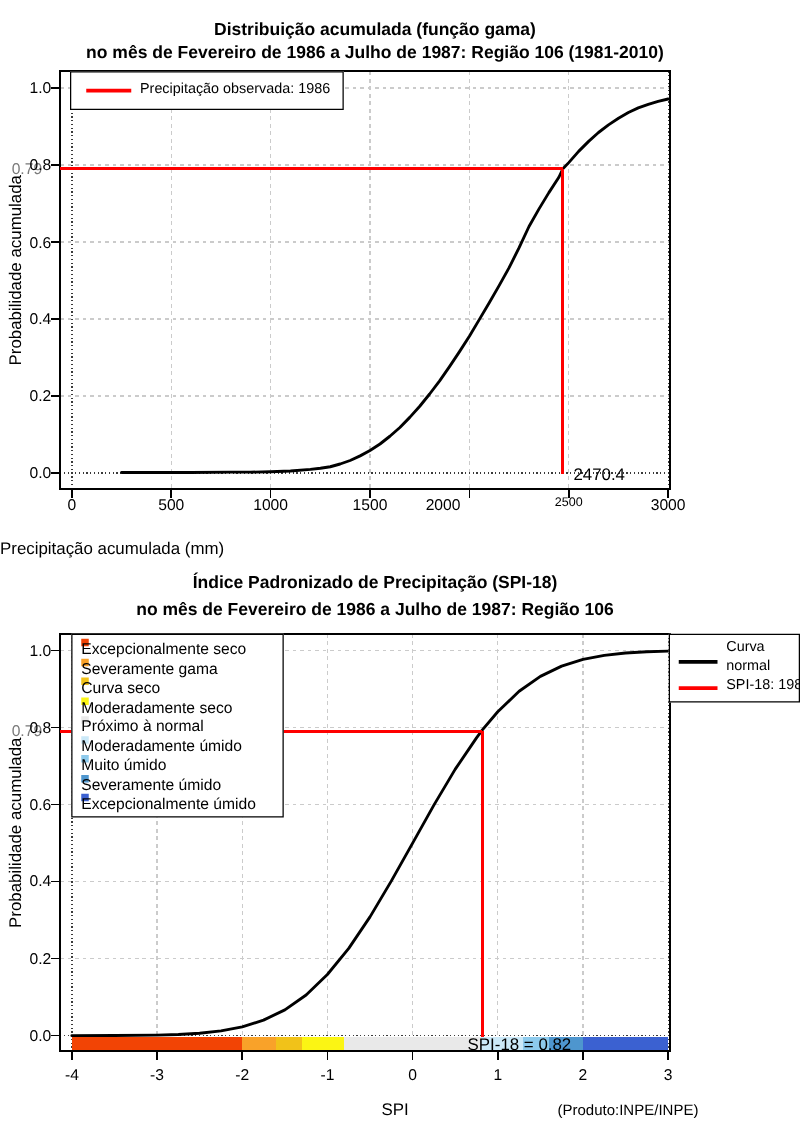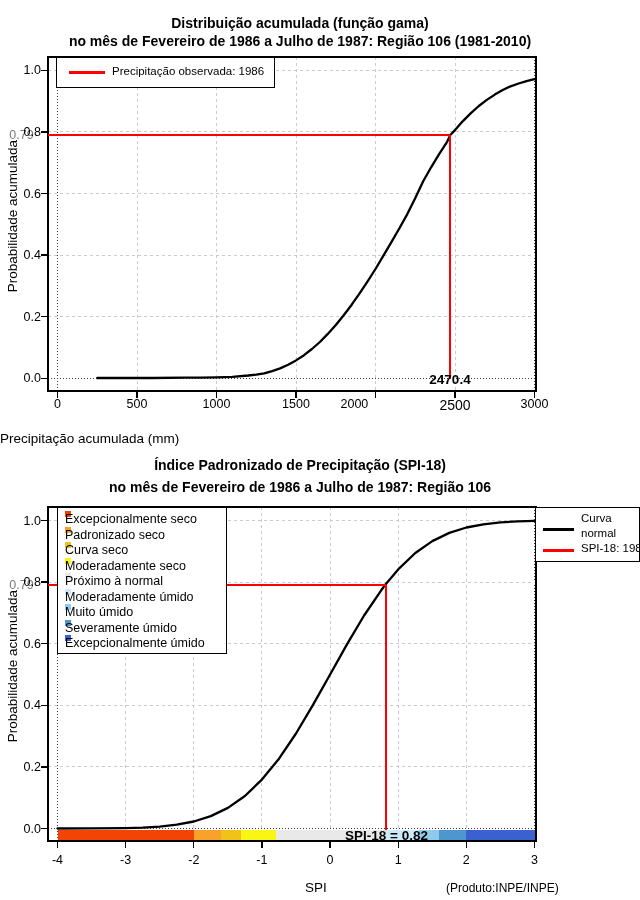--- a/index.html
+++ b/index.html
@@ -2,21 +2,21 @@
 <html><head>
 <meta charset="utf-8">
 <style>
   html,body{margin:0;padding:0;background:#fff}
   body{width:640px;height:900px;position:relative;font-family:"Liberation Sans",sans-serif;overflow:hidden}
   #cnv{position:absolute;left:0;top:0;z-index:1}
   .t{position:absolute;z-index:2;color:#000;white-space:nowrap}
   .title{width:600px;left:0;text-align:center;font-weight:bold;font-size:14px;line-height:18px}
   .axlab{font-size:13.5px}
   .ylab{writing-mode:vertical-rl;transform:rotate(180deg);font-size:13.5px}
-  .ann{font-weight:bold;font-size:13.5px;text-align:center}
+  .ann{font-weight:normal;font-size:13.5px;text-align:right}
   .ref79{color:#7a7a7a;font-size:12.5px;width:41px;text-align:center;left:1px;z-index:2}
   .box{position:absolute;z-index:3;background:#fff;border:1px solid #000}
   .lsample{position:absolute;height:3px}
   .box span{position:absolute;white-space:nowrap}
   #legend-top{left:56px;top:57px;width:217px;height:29px;font-size:11.5px}
   #legend-right{left:535px;top:507px;width:103px;height:53px;font-size:11.5px}
   #legend-cats{left:57px;top:507px;width:168px;height:145px;z-index:3}
   #legend-cats .row{position:absolute;left:7px;height:16px;line-height:16px;font-size:12.5px;white-space:nowrap}
   #legend-cats .sq{display:inline-block;width:6px;height:6px;margin-right:8px;vertical-align:1px}
   .footer{font-size:12px}
@@ -115,21 +115,21 @@
 <div class="t title" style="top:456px">Índice Padronizado de Precipitação (SPI-18)</div>
 <div class="t title" style="top:478px">no mês de Fevereiro de 1986 a Julho de 1987: Região 106</div>
 
 <div class="box" id="legend-cats">
     <div class="row" style="top: 3px;">
       <span class="sq" style="background: rgb(242, 68, 5);"></span>
       <span>Excepcionalmente seco</span>
     </div>
     <div class="row" style="top: 18.5px;">
       <span class="sq" style="background: rgb(249, 162, 41);"></span>
-      <span>Padronizado seco</span>
+      <span>Severamente gama</span>
     </div>
     <div class="row" style="top: 34px;">
       <span class="sq" style="background: rgb(241, 194, 25);"></span>
       <span>Curva seco</span>
     </div>
     <div class="row" style="top: 49.5px;">
       <span class="sq" style="background: rgb(251, 245, 20);"></span>
       <span>Moderadamente seco</span>
     </div>
     <div class="row" style="top: 65px;">
@@ -167,21 +167,21 @@
 
 <div class="t axlab" style="left:16px;top:880px;width:600px;text-align:center">SPI</div>
 <div class="t ylab" style="left:5px;top:590px">Probabilidade acumulada</div>
 <div class="t footer" style="left:446px;top:881px">(Produto:INPE/INPE)</div>
 
 <div class="t" style="left: 22.5px; top: 397px; width: 70px; text-align: center; font-size: 12.5px;">0</div>
 <div class="t" style="left: 102px; top: 397px; width: 70px; text-align: center; font-size: 12.5px;">500</div>
 <div class="t" style="left: 181.5px; top: 397px; width: 70px; text-align: center; font-size: 12.5px;">1000</div>
 <div class="t" style="left: 261px; top: 397px; width: 70px; text-align: center; font-size: 12.5px;">1500</div>
 <div class="t" style="left: 340.5px; top: 397px; width: 70px; text-align: left; font-size: 12.5px;">2000</div>
-<div class="t" style="left: 420px; top: 397px; width: 70px; text-align: center; font-size: 14px;">2500</div>
+<div class="t" style="left: 420px; top: 397px; width: 70px; text-align: center; font-size: 10px;">2500</div>
 <div class="t" style="left: 499.5px; top: 397px; width: 70px; text-align: center; font-size: 12.5px;">3000</div>
 <div class="t" style="left: 0px; top: 370.3px; width: 41px; height: 16px; line-height: 16px; text-align: right; font-size: 12.5px;">0.0</div>
 <div class="t" style="left: 0px; top: 308.7px; width: 41px; height: 16px; line-height: 16px; text-align: right; font-size: 12.5px;">0.2</div>
 <div class="t" style="left: 0px; top: 247.1px; width: 41px; height: 16px; line-height: 16px; text-align: right; font-size: 12.5px;">0.4</div>
 <div class="t" style="left: 0px; top: 185.5px; width: 41px; height: 16px; line-height: 16px; text-align: right; font-size: 12.5px;">0.6</div>
 <div class="t" style="left: 0px; top: 123.9px; width: 41px; height: 16px; line-height: 16px; text-align: right; font-size: 12.5px;">0.8</div>
 <div class="t" style="left: 0px; top: 62.3px; width: 41px; height: 16px; line-height: 16px; text-align: right; font-size: 12.5px;">1.0</div>
 <div class="t" style="left: 22.5px; top: 853px; width: 70px; text-align: center; font-size: 12.5px;">-4</div>
 <div class="t" style="left: 90.6429px; top: 853px; width: 70px; text-align: center; font-size: 12.5px;">-3</div>
 <div class="t" style="left: 158.786px; top: 853px; width: 70px; text-align: center; font-size: 12.5px;">-2</div>

